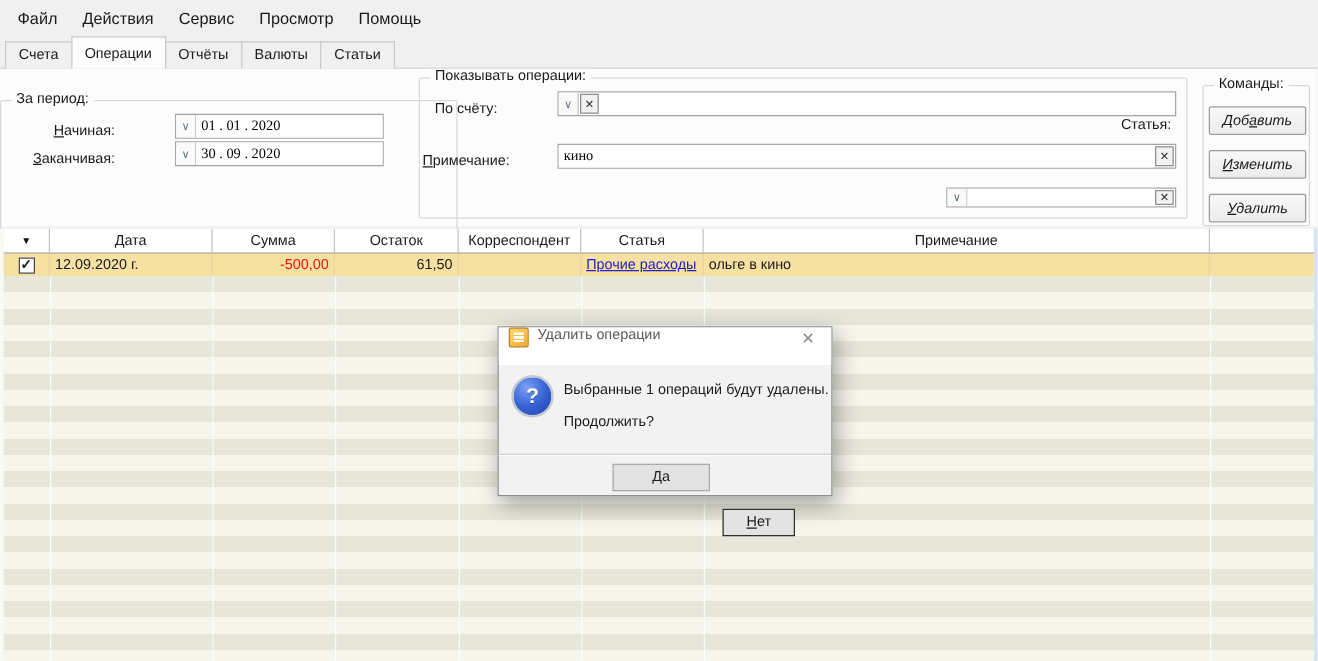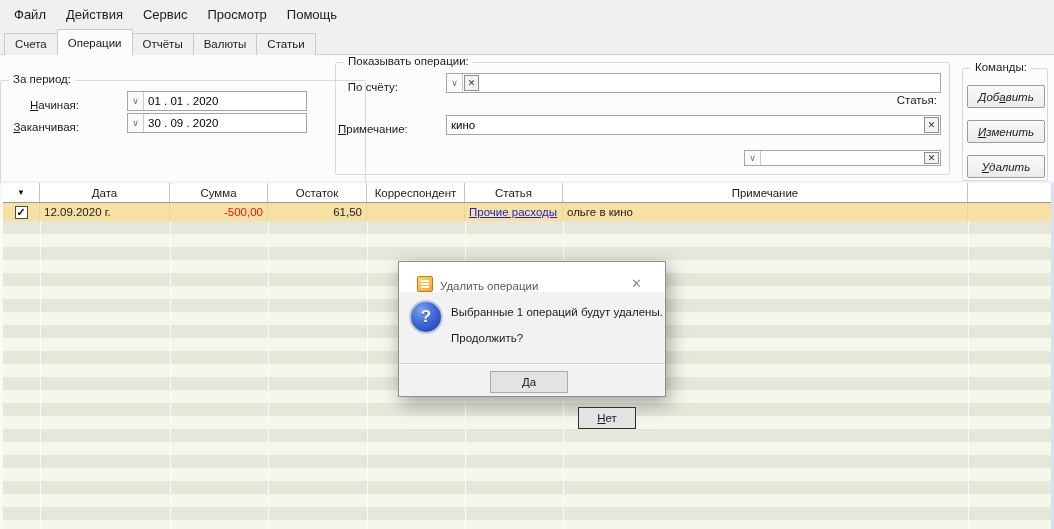--- a/index.html
+++ b/index.html
@@ -21,21 +21,21 @@
   .group { position:absolute; border:1px solid #d9d9d9; border-radius:2px; }
   .group-title { position:absolute; top:-8px; left:8px; background:#fcfcfc; padding:0 4px; font-size:11.5px; white-space:nowrap; }
   .g-period { left:0; top:7px; width:366px; height:113px;margin-top:18px; }
   .g-show   { left:335px; top:7px; width:615px; height:113px; }
   .g-cmd    { left:962px; top:13px; width:86px; height:113px; }
 
   .frow { position:absolute; height:20px; display:flex; align-items:flex-end;gap:44px; }
   .flabel { font-size:11.5px; text-align:right; white-space:nowrap; padding-right:4px; }
   .fieldwrap { display:flex; align-items:stretch; height:20px; border:1px solid #a5a5a5; background:#fff; }
   .combo { width:16px; background:#fafafa; border-right:1px solid #c9c9c9; color:#5f7185; font-size:9px; display:flex; align-items:center; justify-content:center; }
-  .tfield { border:none; outline:none; font-family:Liberation Sans, sans-serif; font-size:11.5px; padding:0 4px; flex:1; min-width:0; background:#fff; }
+  .tfield { border:none; outline:none; font-family:Liberation Serif, serif; font-size:11.5px; padding:0 4px; flex:1; min-width:0; background:#fff; }
   .clearbtn { width:15px; margin:1px; background:#f2f2f2; border:1px solid #8f8f8f; color:#333; font-size:9px; display:flex; align-items:center; justify-content:center; }
   .cmdbtn { position:absolute; left:4px; width:78px; height:23px; background:linear-gradient(#f8f8f8,#ececec); border:1px solid #9b9b9b; border-radius:2px; font-size:11.5px; display:flex; align-items:center; justify-content:center;font-style:italic; }
 
   
   .grid { position:absolute; left:3px; top:183px; width:1048px; height:346px; }
   .edge-l { position:absolute; left:0; top:183px; width:3px; height:346px; background:#fafaf5; }
   .edge-r { position:absolute; left:1051px; top:183px; width:3px; height:346px; background:#d7e2f1; }
   .ghead { display:flex; height:20px; background:#ffffff; border-bottom:1px solid #9a9a9a; }
   .th { border-right:1px solid #c3c3c3; display:flex; align-items:center; justify-content:center; font-size:11.5px; white-space:nowrap; }
   .grow { display:flex; height:18px; background:#f6e0a2; }
@@ -52,21 +52,21 @@
   .amount-neg { color:#ee1111; }
   .cat-link { color:#2222cc; text-decoration:underline; }
   .filter-arrow { font-size:8px; color:#111; }
   .checkbox { width:13px; height:13px; background:#fff; border:1px solid #4a4a4a; font-size:11px; line-height:11px; text-align:center; font-weight:bold; color:#111; }
   .stripes { position:absolute; left:0; top:38px; width:1048px; height:308px;
              background:repeating-linear-gradient(to bottom,#e6e6d9 0px,#e6e6d9 13px,#f6f6ed 13px,#f6f6ed 26px); }
   .vline { position:absolute; top:0; bottom:0; width:1px; background:rgba(255,255,255,0.8); }
 
   
   .dialog { position:absolute; left:398px; top:261px; width:268px; height:136px; background:#f2f2f2; border:1px solid #8f8f8f; box-shadow:3px 6px 18px rgba(0,0,0,0.35); z-index:20; }
-  .dtitle { height:30px; background:#ffffff; display:flex; align-items:flex-end; padding:0 18px; }
+  .dtitle { height:30px; background:#ffffff; display:flex; align-items:flex-start; padding:0 8px; }
   .dicon { width:16px; height:16px; margin-right:7px; background:linear-gradient(135deg,#ffd86a,#f0a830); border:1px solid #b97e17; border-radius:2px; position:relative; }
   .dicon::after { content:""; position:absolute; left:3px; top:3px; right:3px; bottom:3px; background:repeating-linear-gradient(#ffffff 0 2px,#f3b94d 2px 3px); }
   .dtitle-text { flex:1; font-size:11.5px; color:#5a5a5a; }
   .dclose { color:#8f8f8f; font-size:13px; padding:1px 5px; }
   .dbody { position:relative; height:104px; }
   .qicon { position:absolute; left:10px; top:8px; width:34px; height:34px; border-radius:50%;
            background:radial-gradient(circle at 35% 28%, #7ba2f2 0%, #3a66d8 48%, #1c3ea6 100%);
            border:2px solid #c4c9d4; color:#fff; font-weight:bold; font-size:17px;
            display:flex; align-items:center; justify-content:center; text-shadow:0 1px 1px rgba(0,0,0,0.4); }
   .dmsg1 { position:absolute; left:52px; top:14px; font-size:11.5px; white-space:nowrap; }

